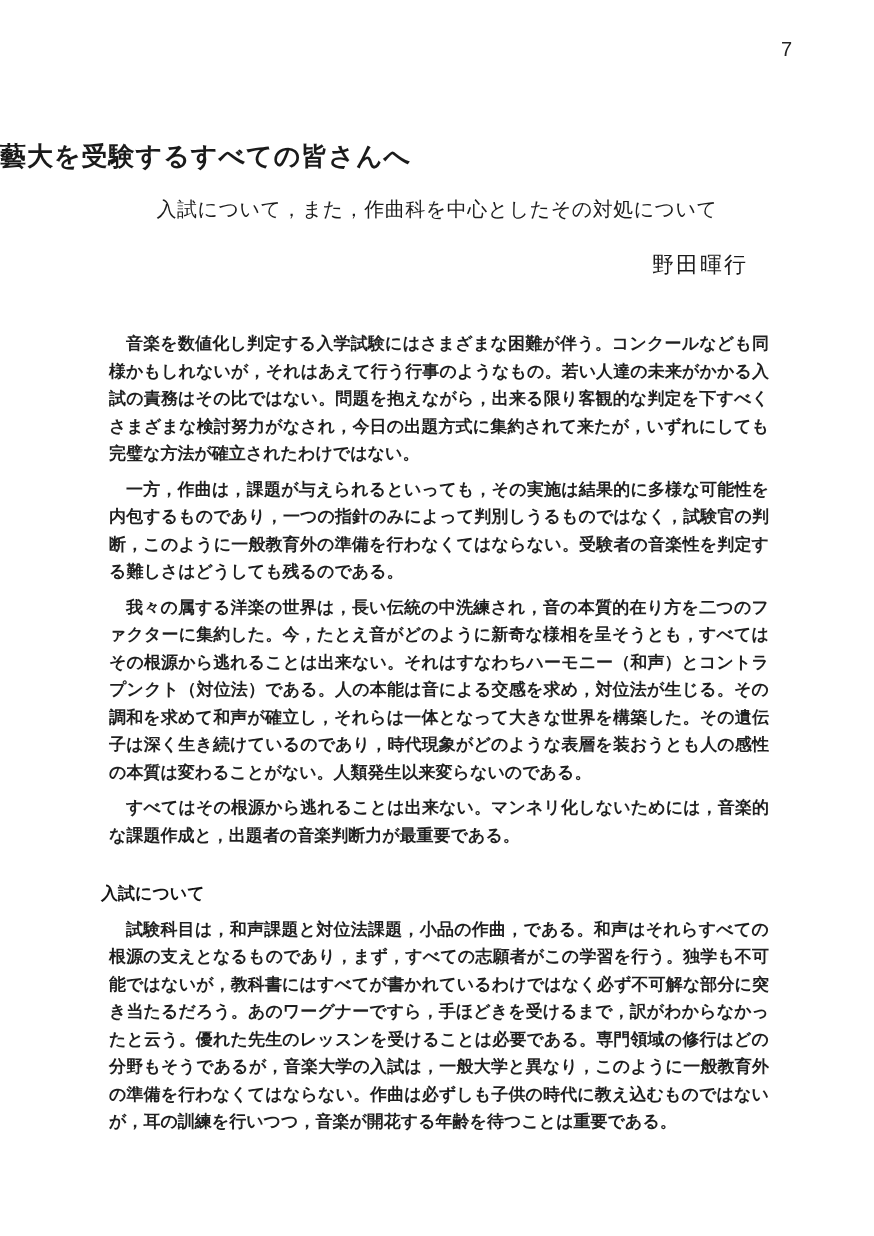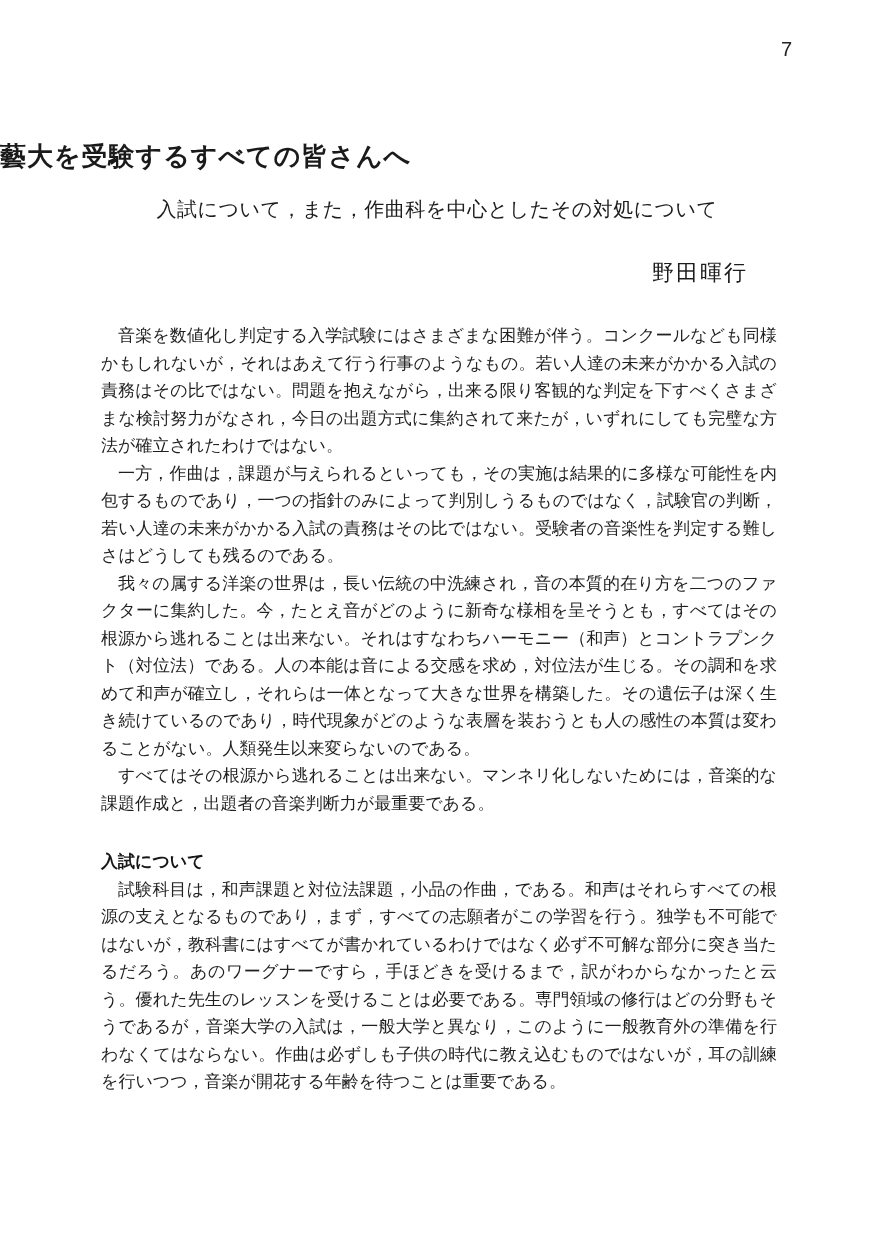--- a/index.html
+++ b/index.html
@@ -45,42 +45,43 @@
     margin: 0;
     text-align: center;
     font-family: "Liberation Sans", sans-serif;
     font-size: 20px;
     font-weight: 500;
     letter-spacing: 0.5px;
     color: #1c1c1c;
   }
   .doc-author {
     position: absolute;
-    top: 258px;
+    top: 250px;
     right: 126px;
     font-family: "Liberation Sans", sans-serif;
     font-size: 22px;
     font-weight: 500;
     letter-spacing: 2px;
     color: #1c1c1c;
   }
   .doc-body {
     position: absolute;
     top: 322px;
     left: 101px;
     width: 676px;
     font-size: 17px;
     line-height: 27.5px;
     text-align: justify;
     text-justify: inter-ideograph;
     color: #1f1f1f;
   }
   .doc-body p {
-    margin: 0;
+    margin: 8px;
     text-indent: 1em;
+    font-weight: bold;
   }
   .section-heading {
     margin: 31px 0 0 0;
     font-family: "Liberation Sans", sans-serif;
     font-size: 17px;
     font-weight: 700;
     line-height: 27.5px;
     color: #161616;
   }
 </style>
@@ -91,21 +92,21 @@
   <div class="page-number">7</div>
 
   <h1 class="doc-title">藝大を受験するすべての皆さんへ</h1>
 
   <h2 class="doc-subtitle">入試について，また，作曲科を中心としたその対処について</h2>
 
   <div class="doc-author">野田暉行</div>
 
   <div class="doc-body">
     <p>音楽を数値化し判定する入学試験にはさまざまな困難が伴う。コンクールなども同様かもしれないが，それはあえて行う行事のようなもの。若い人達の未来がかかる入試の責務はその比ではない。問題を抱えながら，出来る限り客観的な判定を下すべくさまざまな検討努力がなされ，今日の出題方式に集約されて来たが，いずれにしても完璧な方法が確立されたわけではない。</p>
-    <p>一方，作曲は，課題が与えられるといっても，その実施は結果的に多様な可能性を内包するものであり，一つの指針のみによって判別しうるものではなく，試験官の判断，若い人達の未来がかかる入試の責務はその比ではない。受験者の音楽性を判定する難しさはどうしても残るのである。</p>
+    <p>一方，作曲は，課題が与えられるといっても，その実施は結果的に多様な可能性を内包するものであり，一つの指針のみによって判別しうるものではなく，試験官の判断，このように一般教育外の準備を行わなくてはならない。受験者の音楽性を判定する難しさはどうしても残るのである。</p>
     <p>我々の属する洋楽の世界は，長い伝統の中洗練され，音の本質的在り方を二つのファクターに集約した。今，たとえ音がどのように新奇な様相を呈そうとも，すべてはその根源から逃れることは出来ない。それはすなわちハーモニー（和声）とコントラプンクト（対位法）である。人の本能は音による交感を求め，対位法が生じる。その調和を求めて和声が確立し，それらは一体となって大きな世界を構築した。その遺伝子は深く生き続けているのであり，時代現象がどのような表層を装おうとも人の感性の本質は変わることがない。人類発生以来変らないのである。</p>
     <p>すべてはその根源から逃れることは出来ない。マンネリ化しないためには，音楽的な課題作成と，出題者の音楽判断力が最重要である。</p>
 
     <h3 class="section-heading">入試について</h3>
 
     <p>試験科目は，和声課題と対位法課題，小品の作曲，である。和声はそれらすべての根源の支えとなるものであり，まず，すべての志願者がこの学習を行う。独学も不可能ではないが，教科書にはすべてが書かれているわけではなく必ず不可解な部分に突き当たるだろう。あのワーグナーですら，手ほどきを受けるまで，訳がわからなかったと云う。優れた先生のレッスンを受けることは必要である。専門領域の修行はどの分野もそうであるが，音楽大学の入試は，一般大学と異なり，このように一般教育外の準備を行わなくてはならない。作曲は必ずしも子供の時代に教え込むものではないが，耳の訓練を行いつつ，音楽が開花する年齢を待つことは重要である。</p>
   </div>
 </div>
 
 </body></html>

